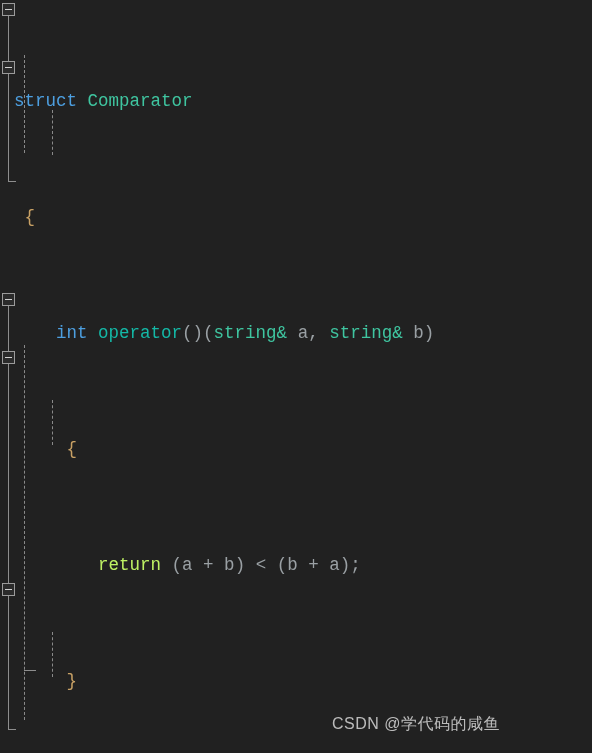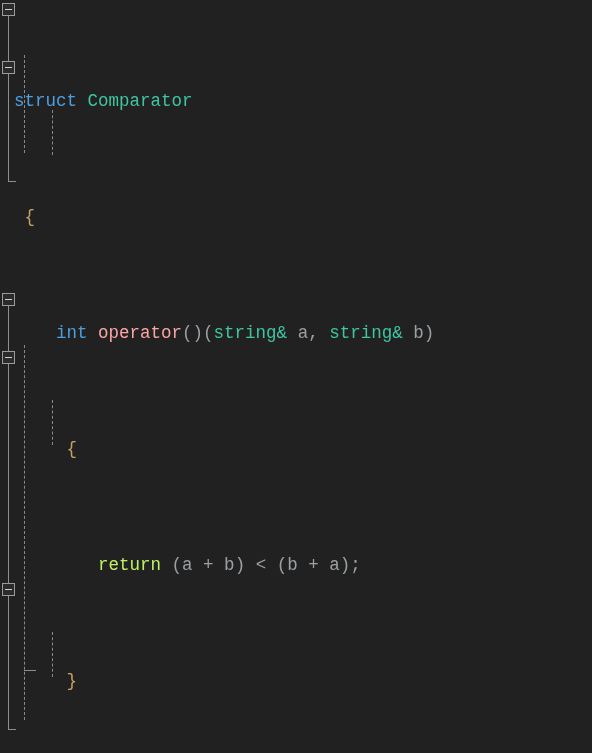--- a/index.html
+++ b/index.html
@@ -28,21 +28,21 @@
     height:29px;
     white-space:pre;
     padding-left:14px;
     box-sizing:border-box;
   }
 
   
   .t-key      {color:#4d9fe0;}   
   .t-ctrl     {color:#bef264;}   
   .t-type     {color:#3fc5a0;}   
-  .t-fn       {color:#fca5a5;}   
+  .t-fn       {color:#14b8a6;}   
   .t-var      {color:#9aa0a4;}   
   .t-punc     {color:#9aa0a4;}   
   .t-brace    {color:#c8a165;}   
   .t-plain    {color:#b9bdc0;}
 
   
   .gutter{position:absolute;left:0;top:0;width:592px;height:753px;pointer-events:none;}
   .fold{
     position:absolute;
     width:13px;height:13px;
@@ -153,14 +153,15 @@
     
 
     
 
     
 
     
 
   </div>
 
+  <div class="watermark">CSDN @学代码的咸鱼</div>
 
 </div>
 
 </body></html>

